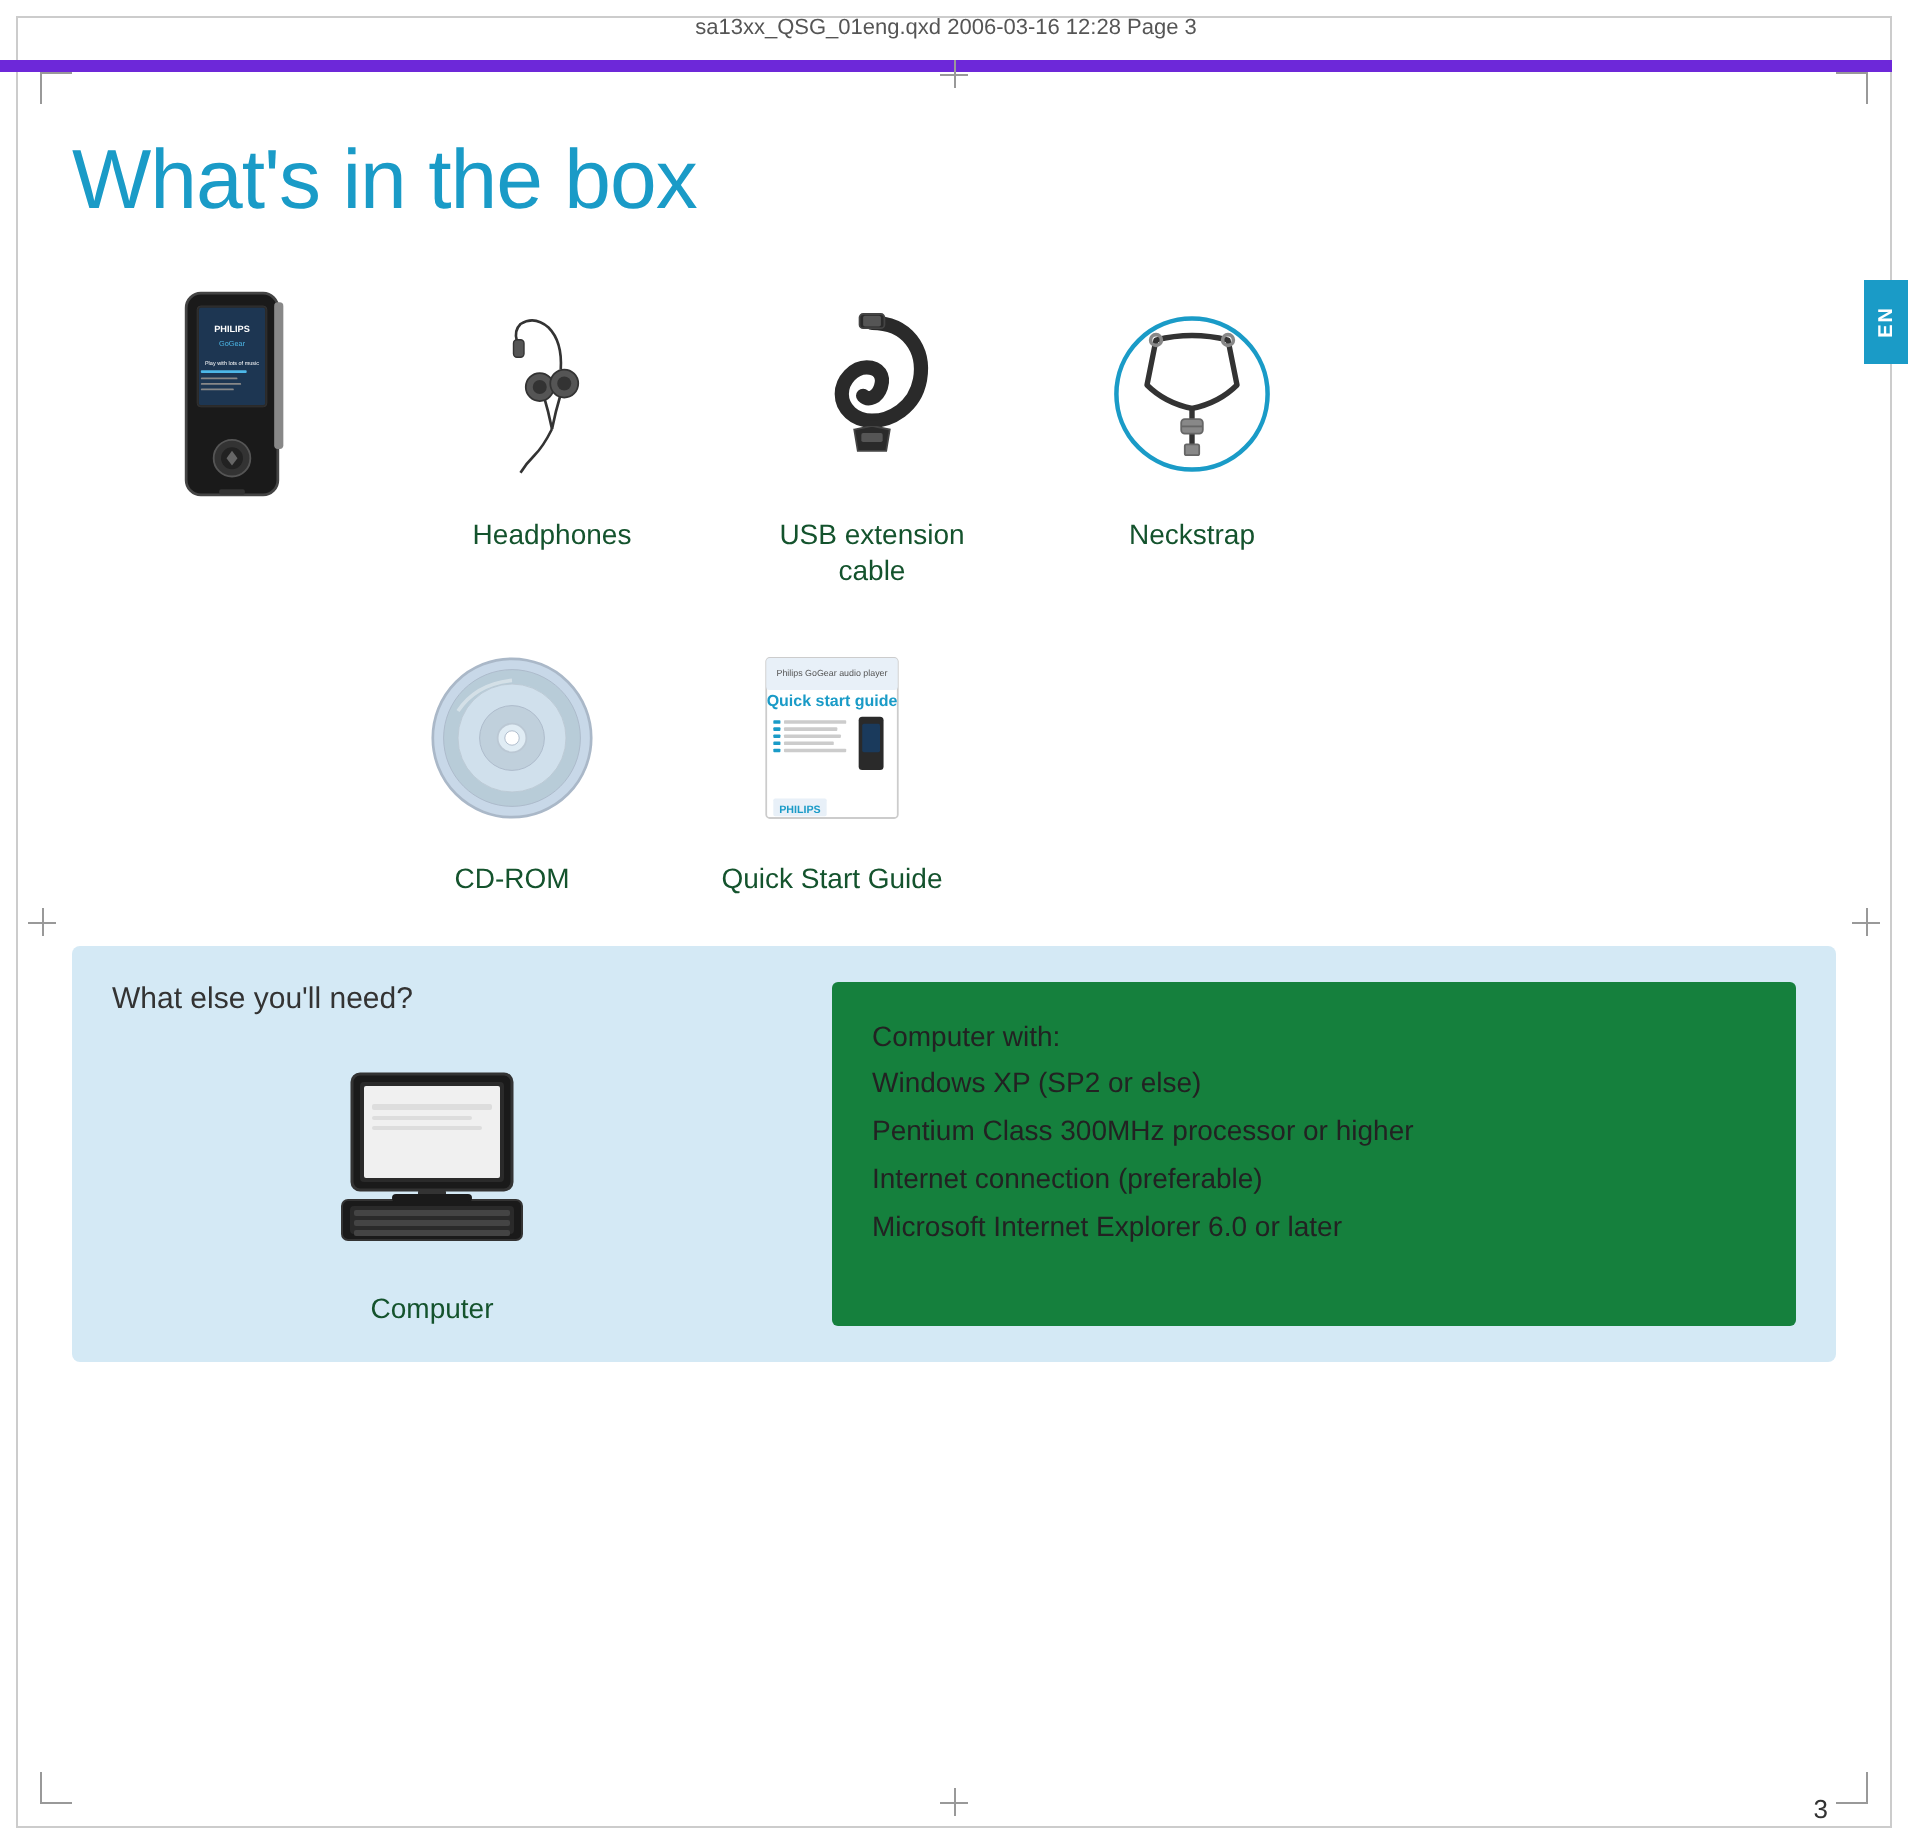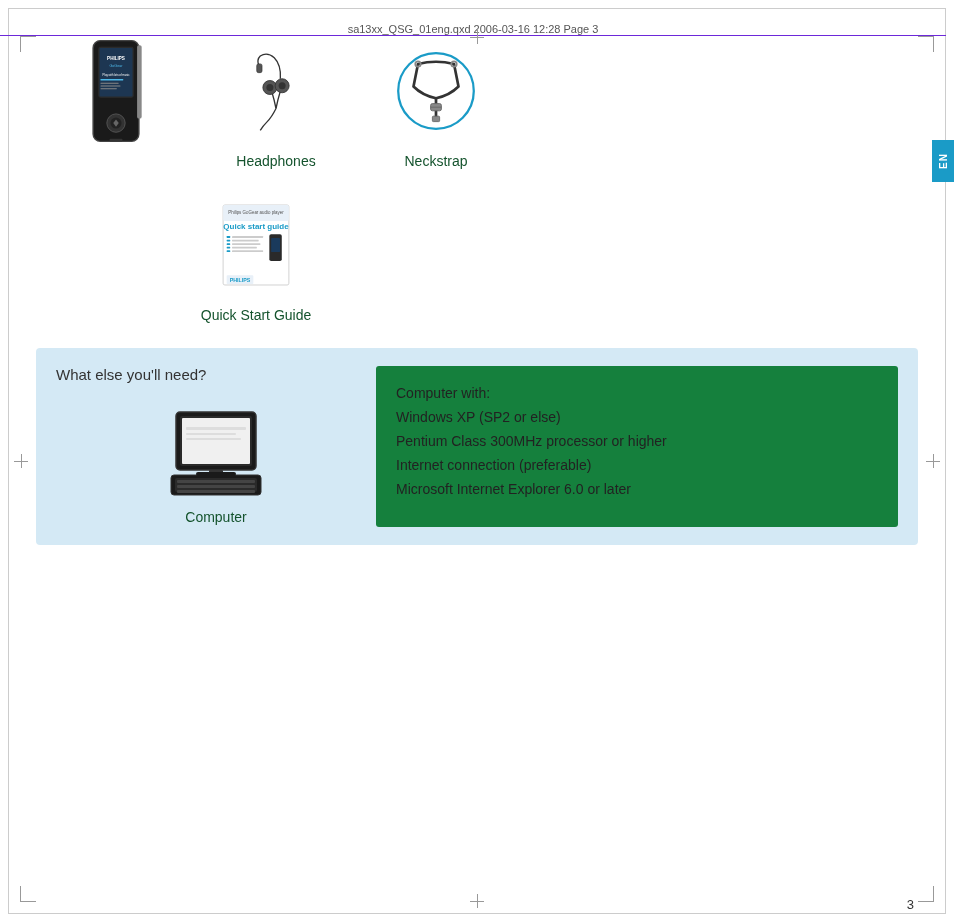--- a/index.html
+++ b/index.html
@@ -21,25 +21,25 @@
     }
 
     
     .header-bar {
       position: absolute;
       top: 8px;
       left: 0;
       right: 8px;
       height: 28px;
       display: flex;
-      align-items: flex-end;
+      align-items: flex-start;
       justify-content: center;
       font-size: 11px;
       color: #555;
-      border-bottom: 1px solid #6d28d9;
+      border-bottom: 6px solid #6d28d9;
     }
 
     
     .corner-mark {
       position: absolute;
       width: 16px;
       height: 16px;
     }
     .corner-mark.tl { top: 36px; left: 20px; border-top: 1px solid #999; border-left: 1px solid #999; }
     .corner-mark.tr { top: 36px; right: 20px; border-top: 1px solid #999; border-right: 1px solid #999; }
@@ -150,20 +150,21 @@
 
     
     .needs-box {
       background: #d4e9f5;
       border-radius: 4px;
       padding: 18px 20px;
       display: flex;
       flex-direction: row;
       min-height: 180px;
       margin-top: 10px;
+      gap: 40px;
     }
 
     .needs-left {
       width: 320px;
       display: flex;
       flex-direction: column;
       align-items: center;
     }
 
     .needs-title {
@@ -223,20 +224,21 @@
 <div class="cross-mark bottom"></div>
 <div class="cross-mark left"></div>
 <div class="cross-mark right"></div>
 
 <div class="en-tab">
   <span>EN</span>
 </div>
 
 <div class="main-content">
 
+  <h1 class="page-title">What's in the box</h1>
 
   <div class="items-grid">
 
     <div class="item-cell">
       <div class="item-image">
         <svg class="device-svg" viewBox="0 0 90 120">
 
           <rect x="20" y="5" width="50" height="110" rx="8" ry="8" fill="#1a1a1a" stroke="#444" stroke-width="1.5"></rect>
 
           <rect x="26" y="12" width="38" height="55" rx="2" fill="#2a2a2a" stroke="#333" stroke-width="0.5"></rect>
@@ -281,20 +283,37 @@
           <circle cx="47" cy="44" r="4" fill="#333"></circle>
 
           <path d="M45 36 Q46 20 38 12 Q30 5 22 10 Q18 14 20 20" stroke="#333" stroke-width="1.5" fill="none"></path>
 
           <rect x="18" y="19" width="6" height="10" rx="2" fill="#555" stroke="#333" stroke-width="0.8"></rect>
         </svg>
       </div>
       <span class="item-label">Headphones</span>
     </div>
 
+    <div class="item-cell">
+      <div class="item-image">
+        <svg class="cable-svg" viewBox="0 0 90 100">
+
+          <path d="M45 10 C65 10 75 25 72 42 C69 58 55 65 45 65 C35 65 28 58 28 50 C28 42 35 35 42 35 C49 35 52 40 50 46 C48 52 43 54 40 51" stroke="#2a2a2a" stroke-width="8" fill="none" stroke-linecap="round"></path>
+
+          <rect x="38" y="5" width="14" height="8" rx="2" fill="#2a2a2a" stroke="#444" stroke-width="1"></rect>
+          <rect x="40" y="6" width="10" height="6" rx="1" fill="#555"></rect>
+
+          <path d="M35 70 L45 68 L55 70 L53 82 L37 82 Z" fill="#2a2a2a" stroke="#444" stroke-width="1"></path>
+          <rect x="39" y="72" width="12" height="5" rx="1" fill="#555"></rect>
+
+          <line x1="45" y1="65" x2="45" y2="68" stroke="#2a2a2a" stroke-width="6"></line>
+        </svg>
+      </div>
+      <span class="item-label">USB extension<br>cable</span>
+    </div>
 
     <div class="item-cell">
       <div class="item-image">
         <svg class="neckstrap-svg" viewBox="0 0 100 100">
 
           <circle cx="50" cy="50" r="42" fill="none" stroke="#1a9bc7" stroke-width="2.5"></circle>
 
           <path d="M30 20 Q50 15 70 20 L75 45 Q65 55 50 58 Q35 55 25 45 Z" fill="none" stroke="#333" stroke-width="3" stroke-linejoin="round"></path>
 
           <line x1="50" y1="58" x2="50" y2="80" stroke="#333" stroke-width="3"></line>
@@ -309,20 +328,41 @@
           <circle cx="70" cy="20" r="3" fill="none" stroke="#888" stroke-width="2"></circle>
         </svg>
       </div>
       <span class="item-label">Neckstrap</span>
     </div>
 
   </div>
 
   <div class="items-row2">
 
+    <div class="item-cell">
+      <div class="item-image">
+        <svg class="cdrom-svg" viewBox="0 0 100 100">
+
+          <circle cx="50" cy="50" r="44" fill="#c8d8e8" stroke="#aab8c8" stroke-width="1.5"></circle>
+
+          <circle cx="50" cy="50" r="38" fill="#b8ccd8" stroke="#aab8c8" stroke-width="0.5"></circle>
+
+          <circle cx="50" cy="50" r="30" fill="#d0e0ec" stroke="#bbc8d4" stroke-width="0.5"></circle>
+
+          <circle cx="50" cy="50" r="18" fill="#c0d0dc" stroke="#aab8c8" stroke-width="0.5"></circle>
+
+          <circle cx="50" cy="50" r="8" fill="#e0ecf4" stroke="#bbc8d4" stroke-width="1"></circle>
+
+          <circle cx="50" cy="50" r="4" fill="white" stroke="#aab8c8" stroke-width="0.5"></circle>
+
+          <path d="M20 35 Q30 20 50 18" stroke="white" stroke-width="2" fill="none" opacity="0.4"></path>
+        </svg>
+      </div>
+      <span class="item-label">CD-ROM</span>
+    </div>
 
     <div class="item-cell">
       <div class="item-image">
         <svg class="guide-svg" viewBox="0 0 90 100">
 
           <rect x="8" y="5" width="74" height="90" rx="2" fill="white" stroke="#ccc" stroke-width="1"></rect>
 
           <rect x="8" y="5" width="74" height="18" rx="2" fill="#e8f0f8"></rect>
 
           <text x="45" y="15" text-anchor="middle" fill="#555" font-size="5" font-family="Arial">Philips GoGear audio player</text>
@@ -374,21 +414,21 @@
         <rect x="14" y="71" width="82" height="14" rx="2" fill="#2a2a2a"></rect>
 
         <rect x="16" y="73" width="78" height="3" rx="1" fill="#444"></rect>
         <rect x="16" y="78" width="78" height="3" rx="1" fill="#444"></rect>
         <rect x="16" y="83" width="78" height="3" rx="1" fill="#444"></rect>
 
         <rect x="48" y="63" width="14" height="6" rx="1" fill="#333"></rect>
 
         <rect x="35" y="65" width="40" height="4" rx="2" fill="#1a1a1a"></rect>
       </svg>
-      <span class="item-label" style="margin-top:6px;">Computer</span>
+      <span class="item-label" style="margin-top:18px;">Computer</span>
     </div>
 
     <div class="needs-right">
       <div class="needs-right-content">
         <div>Computer with:</div>
         <div>Windows XP (SP2 or else)</div>
         <div>Pentium Class 300MHz processor or higher</div>
         <div>Internet connection (preferable)</div>
         <div>Microsoft Internet Explorer 6.0 or later</div>
       </div>

